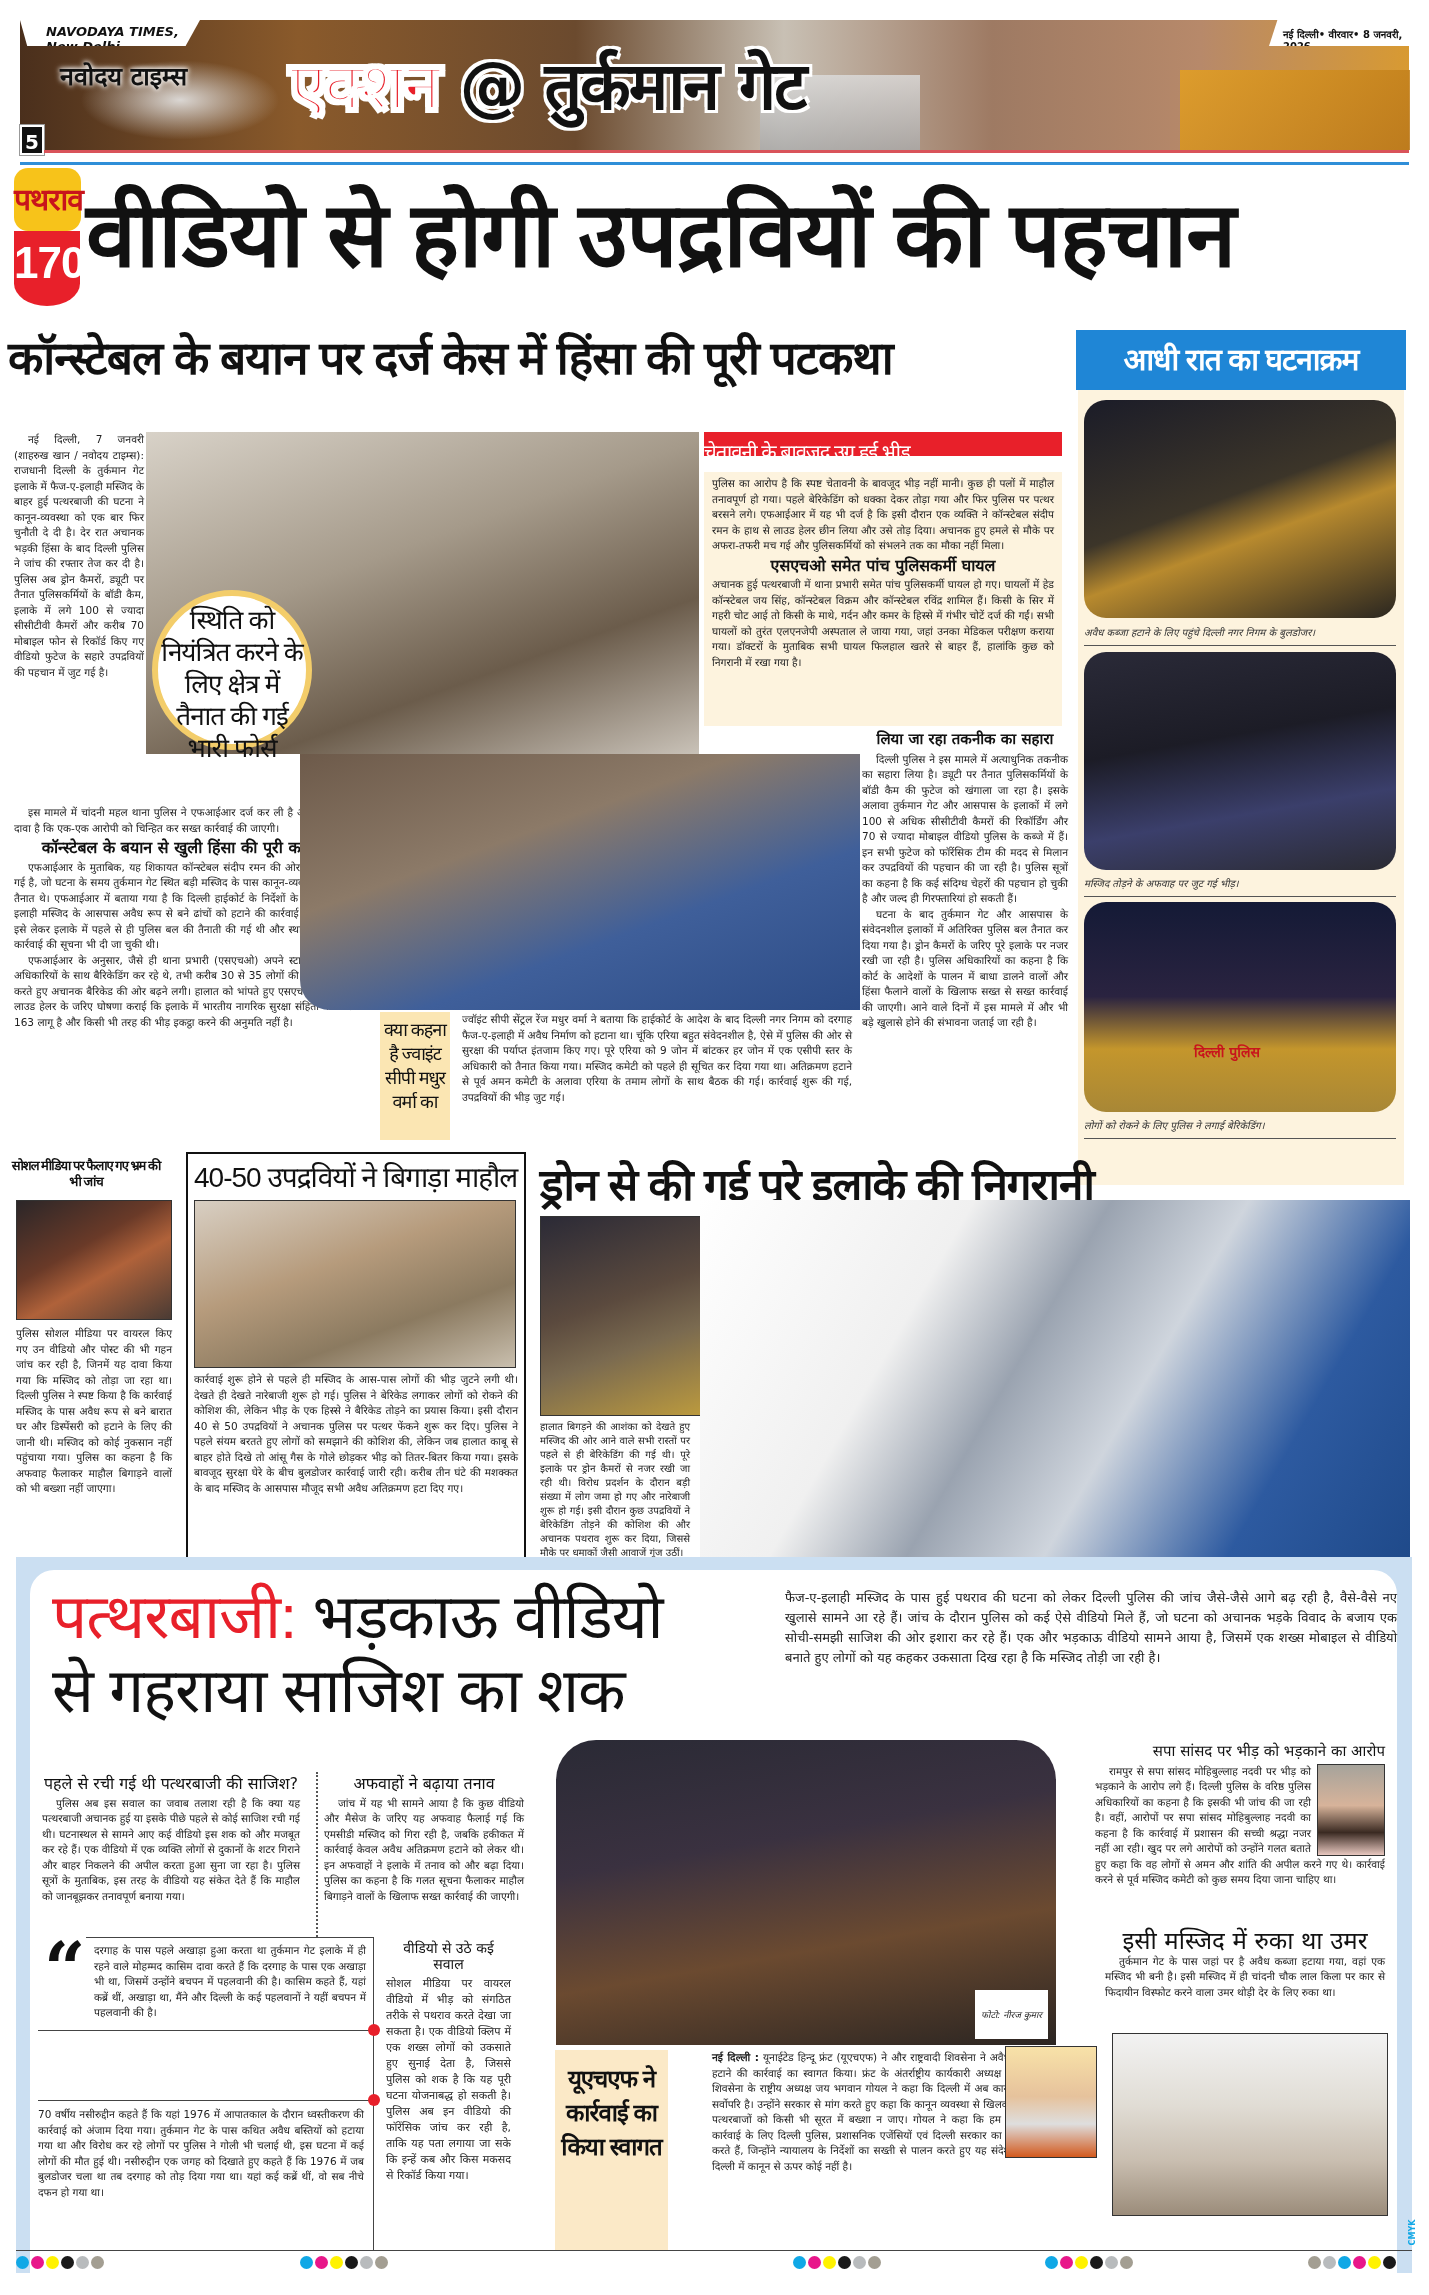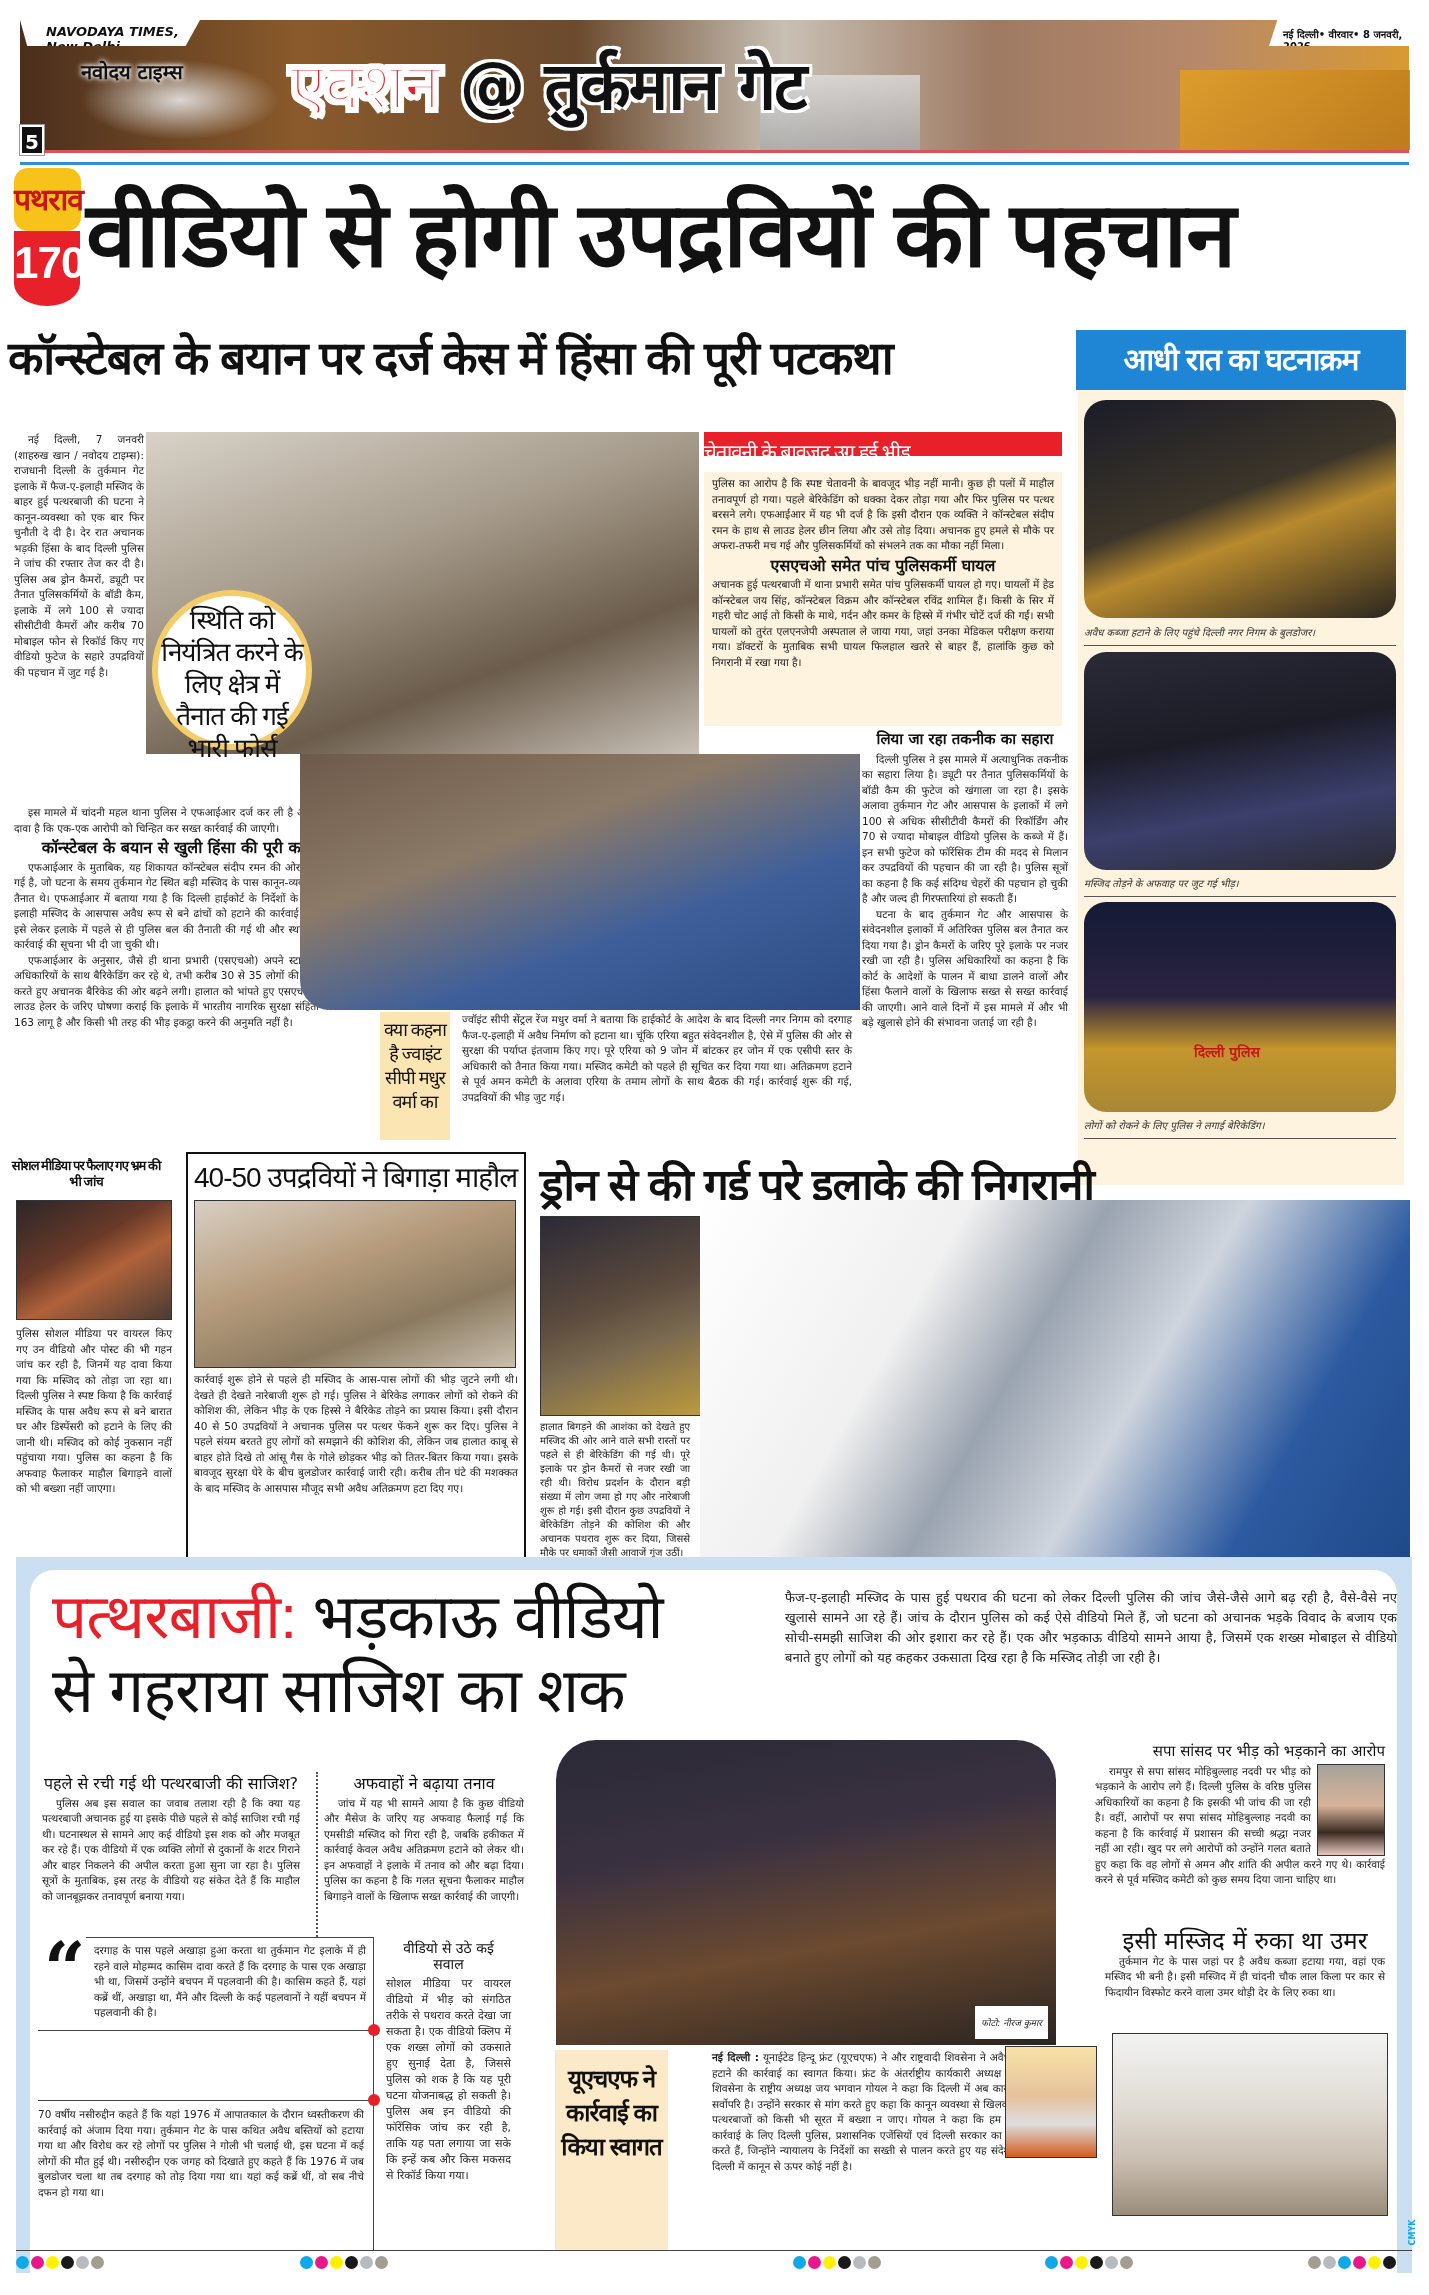--- a/index.html
+++ b/index.html
@@ -7,21 +7,21 @@
   .abs { position: absolute; }
   .photo { position: absolute; overflow: hidden; }
   .body-text { font-family: "DejaVu Sans", sans-serif; font-size: 10.5px; line-height: 15.5px; color: #222; text-align: justify; }
   .body-text p { text-indent: 14px; }
   .cond { font-family: "Liberation Sans", sans-serif; font-weight: bold; letter-spacing: -1px; }
   
   .masthead { left: 20px; top: 20px; width: 1389px; height: 130px; background: linear-gradient(90deg, #4a2f1c 0%, #8a5a2b 20%, #6b4a2e 40%, #c8c0b4 55%, #9e7a63 70%, #b7896a 85%, #d89a32 100%); }
   .masthead .smoke { left: 60px; top: 40px; width: 200px; height: 80px; background: radial-gradient(ellipse at center, rgba(230,230,230,0.9), rgba(200,200,200,0) 70%); }
   .pub-banner { left: 20px; top: 20px; width: 180px; height: 26px; background: #fff; clip-path: polygon(0 0, 100% 0, 92% 100%, 4% 100%); font-style: italic; font-weight: bold; font-size: 13px; padding: 4px 0 0 26px; color: #111; }
   .date-banner { right: 20px; top: 20px; width: 140px; height: 26px; background: #fff; clip-path: polygon(6% 0, 100% 0, 100% 100%, 0 100%); font-weight: bold; font-size: 10px; padding: 7px 0 0 14px; color: #111; }
-  .logo-hi { left: 60px; top: 58px; font-size: 20px; font-weight: bold; color: #111; text-shadow: 0 0 6px #fff, 0 0 4px #fff; margin-left: 21px; }
+  .logo-hi { left: 60px; top: 58px; font-size: 25px; font-weight: bold; color: #111; text-shadow: 0 0 6px #fff, 0 0 4px #fff; }
   .action-title { left: 290px; top: 38px; font-size: 66px; font-weight: bold; letter-spacing: -2px; }
   .action-title .red { color: #e8202a; -webkit-text-stroke: 2px #fff; text-shadow: 3px 3px 0 #fff, -3px -3px 0 #fff, 3px -3px 0 #fff, -3px 3px 0 #fff; }
   .action-title .blk { color: #111; text-shadow: 3px 3px 0 #fff, -3px -3px 0 #fff, 3px -3px 0 #fff, -3px 3px 0 #fff; }
   .page-num { left: 20px; top: 125px; width: 24px; height: 30px; background: #111; color: #fff; font-weight: bold; font-size: 20px; text-align: center; line-height: 30px; border: 2px solid #fff; outline: 1px solid #999; }
   .red-rule { left: 44px; top: 150px; width: 1365px; height: 3px; background: #d9535a; }
   .blue-rule { left: 20px; top: 162px; width: 1389px; height: 3px; background: #2f8ed8; }
   
   .badge-top { left: 14px; top: 168px; width: 67px; height: 63px; background: #f7c31a; color: #c8141c; font-size: 30px; font-weight: bold; text-align: center; line-height: 63px; border-radius: 14px; }
   .badge-bot { left: 14px; top: 231px; width: 66px; height: 75px; background: #e8202a; color: #fff; font-size: 44px; font-weight: bold; text-align: center; line-height: 64px; border-radius: 0 0 50% 50% / 0 0 30% 30%; }
   .headline-main { left: 86px; top: 175px; font-size: 90px; line-height: 120px; color: #111; }
@@ -173,21 +173,21 @@
   <div class="red-dot" style="left:330px;top:157px;"></div>
   <div class="abs body-text" style="left:0;top:170px;width:326px;">70 वर्षीय नसीरुद्दीन कहते हैं कि यहां 1976 में आपातकाल के दौरान ध्वस्तीकरण की कार्रवाई को अंजाम दिया गया। तुर्कमान गेट के पास कथित अवैध बस्तियों को हटाया गया था और विरोध कर रहे लोगों पर पुलिस ने गोली भी चलाई थी, इस घटना में कई लोगों की मौत हुई थी। नसीरुद्दीन एक जगह को दिखाते हुए कहते हैं कि 1976 में जब बुलडोजर चला था तब दरगाह को तोड़ दिया गया था। यहां कई कब्रें थीं, वो सब नीचे दफन हो गया था।</div>
 </div>
 
 <div class="abs body-text" style="left:386px;top:1937px;width:125px;">
   <div class="subhead-small" style="font-weight:normal;font-size:14px;">वीडियो से उठे कई सवाल</div>
   <div style="font-size:11px;line-height:16px;">सोशल मीडिया पर वायरल वीडियो में भीड़ को संगठित तरीके से पथराव करते देखा जा सकता है। एक वीडियो क्लिप में एक शख्स लोगों को उकसाते हुए सुनाई देता है, जिससे पुलिस को शक है कि यह पूरी घटना योजनाबद्ध हो सकती है। पुलिस अब इन वीडियो की फॉरेंसिक जांच कर रही है, ताकि यह पता लगाया जा सके कि इन्हें कब और किस मकसद से रिकॉर्ड किया गया।</div>
 </div>
 
 <div class="photo" style="left:556px;top:1740px;width:500px;height:305px;border-radius:40px 40px 0 0;background:linear-gradient(170deg,#2a2a35 0%,#3a3140 35%,#6b4a30 65%,#2b2522 100%);">
-  <div class="abs" style="right:8px;bottom:6px;background:#fff;padding:10px 6px;font-size:9px;font-style:italic;">फोटो: नीरज कुमार</div>
+  <div class="abs" style="right:8px;bottom:6px;background:#fff;padding:18px 6px;font-size:9px;font-style:italic;">फोटो: नीरज कुमार</div>
 </div>
 <div class="abs uhf-box cond">यूएचएफ ने कार्रवाई का किया स्वागत</div>
 <div class="abs body-text" style="left:712px;top:2050px;width:345px;">
   <span style="font-weight:bold;">नई दिल्ली :</span>
   <span>यूनाईटेड हिन्दू फ्रंट (यूएचएफ) ने और राष्ट्रवादी शिवसेना ने अवैध निर्माणों को हटाने की कार्रवाई का स्वागत किया। फ्रंट के अंतर्राष्ट्रीय कार्यकारी अध्यक्ष और राष्ट्रवादी शिवसेना के राष्ट्रीय अध्यक्ष जय भगवान गोयल ने कहा कि दिल्ली में अब कानून का शासन सर्वोपरि है। उन्होंने सरकार से मांग करते हुए कहा कि कानून व्यवस्था से खिलवाड़ करने वाले पत्थरबाजों को किसी भी सूरत में बख्शा न जाए। गोयल ने कहा कि हम इस निर्णायक कार्रवाई के लिए दिल्ली पुलिस, प्रशासनिक एजेंसियों एवं दिल्ली सरकार का आभार व्यक्त करते हैं, जिन्होंने न्यायालय के निर्देशों का सख्ती से पालन करते हुए यह संदेश दिया है कि दिल्ली में कानून से ऊपर कोई नहीं है।</span>
 </div>
 <div class="photo" style="left:1005px;top:2046px;width:92px;height:112px;border:1px solid #333;background:linear-gradient(180deg,#f8e2a8 0%,#e6c29c 45%,#dedede 70%,#d35a1e 100%);"></div>
 
 <div class="abs body-text" style="left:1095px;top:1740px;width:290px;">
   <div class="subhead-small" style="font-weight:normal;font-size:15px;text-align:right;">सपा सांसद पर भीड़ को भड़काने का आरोप</div>

